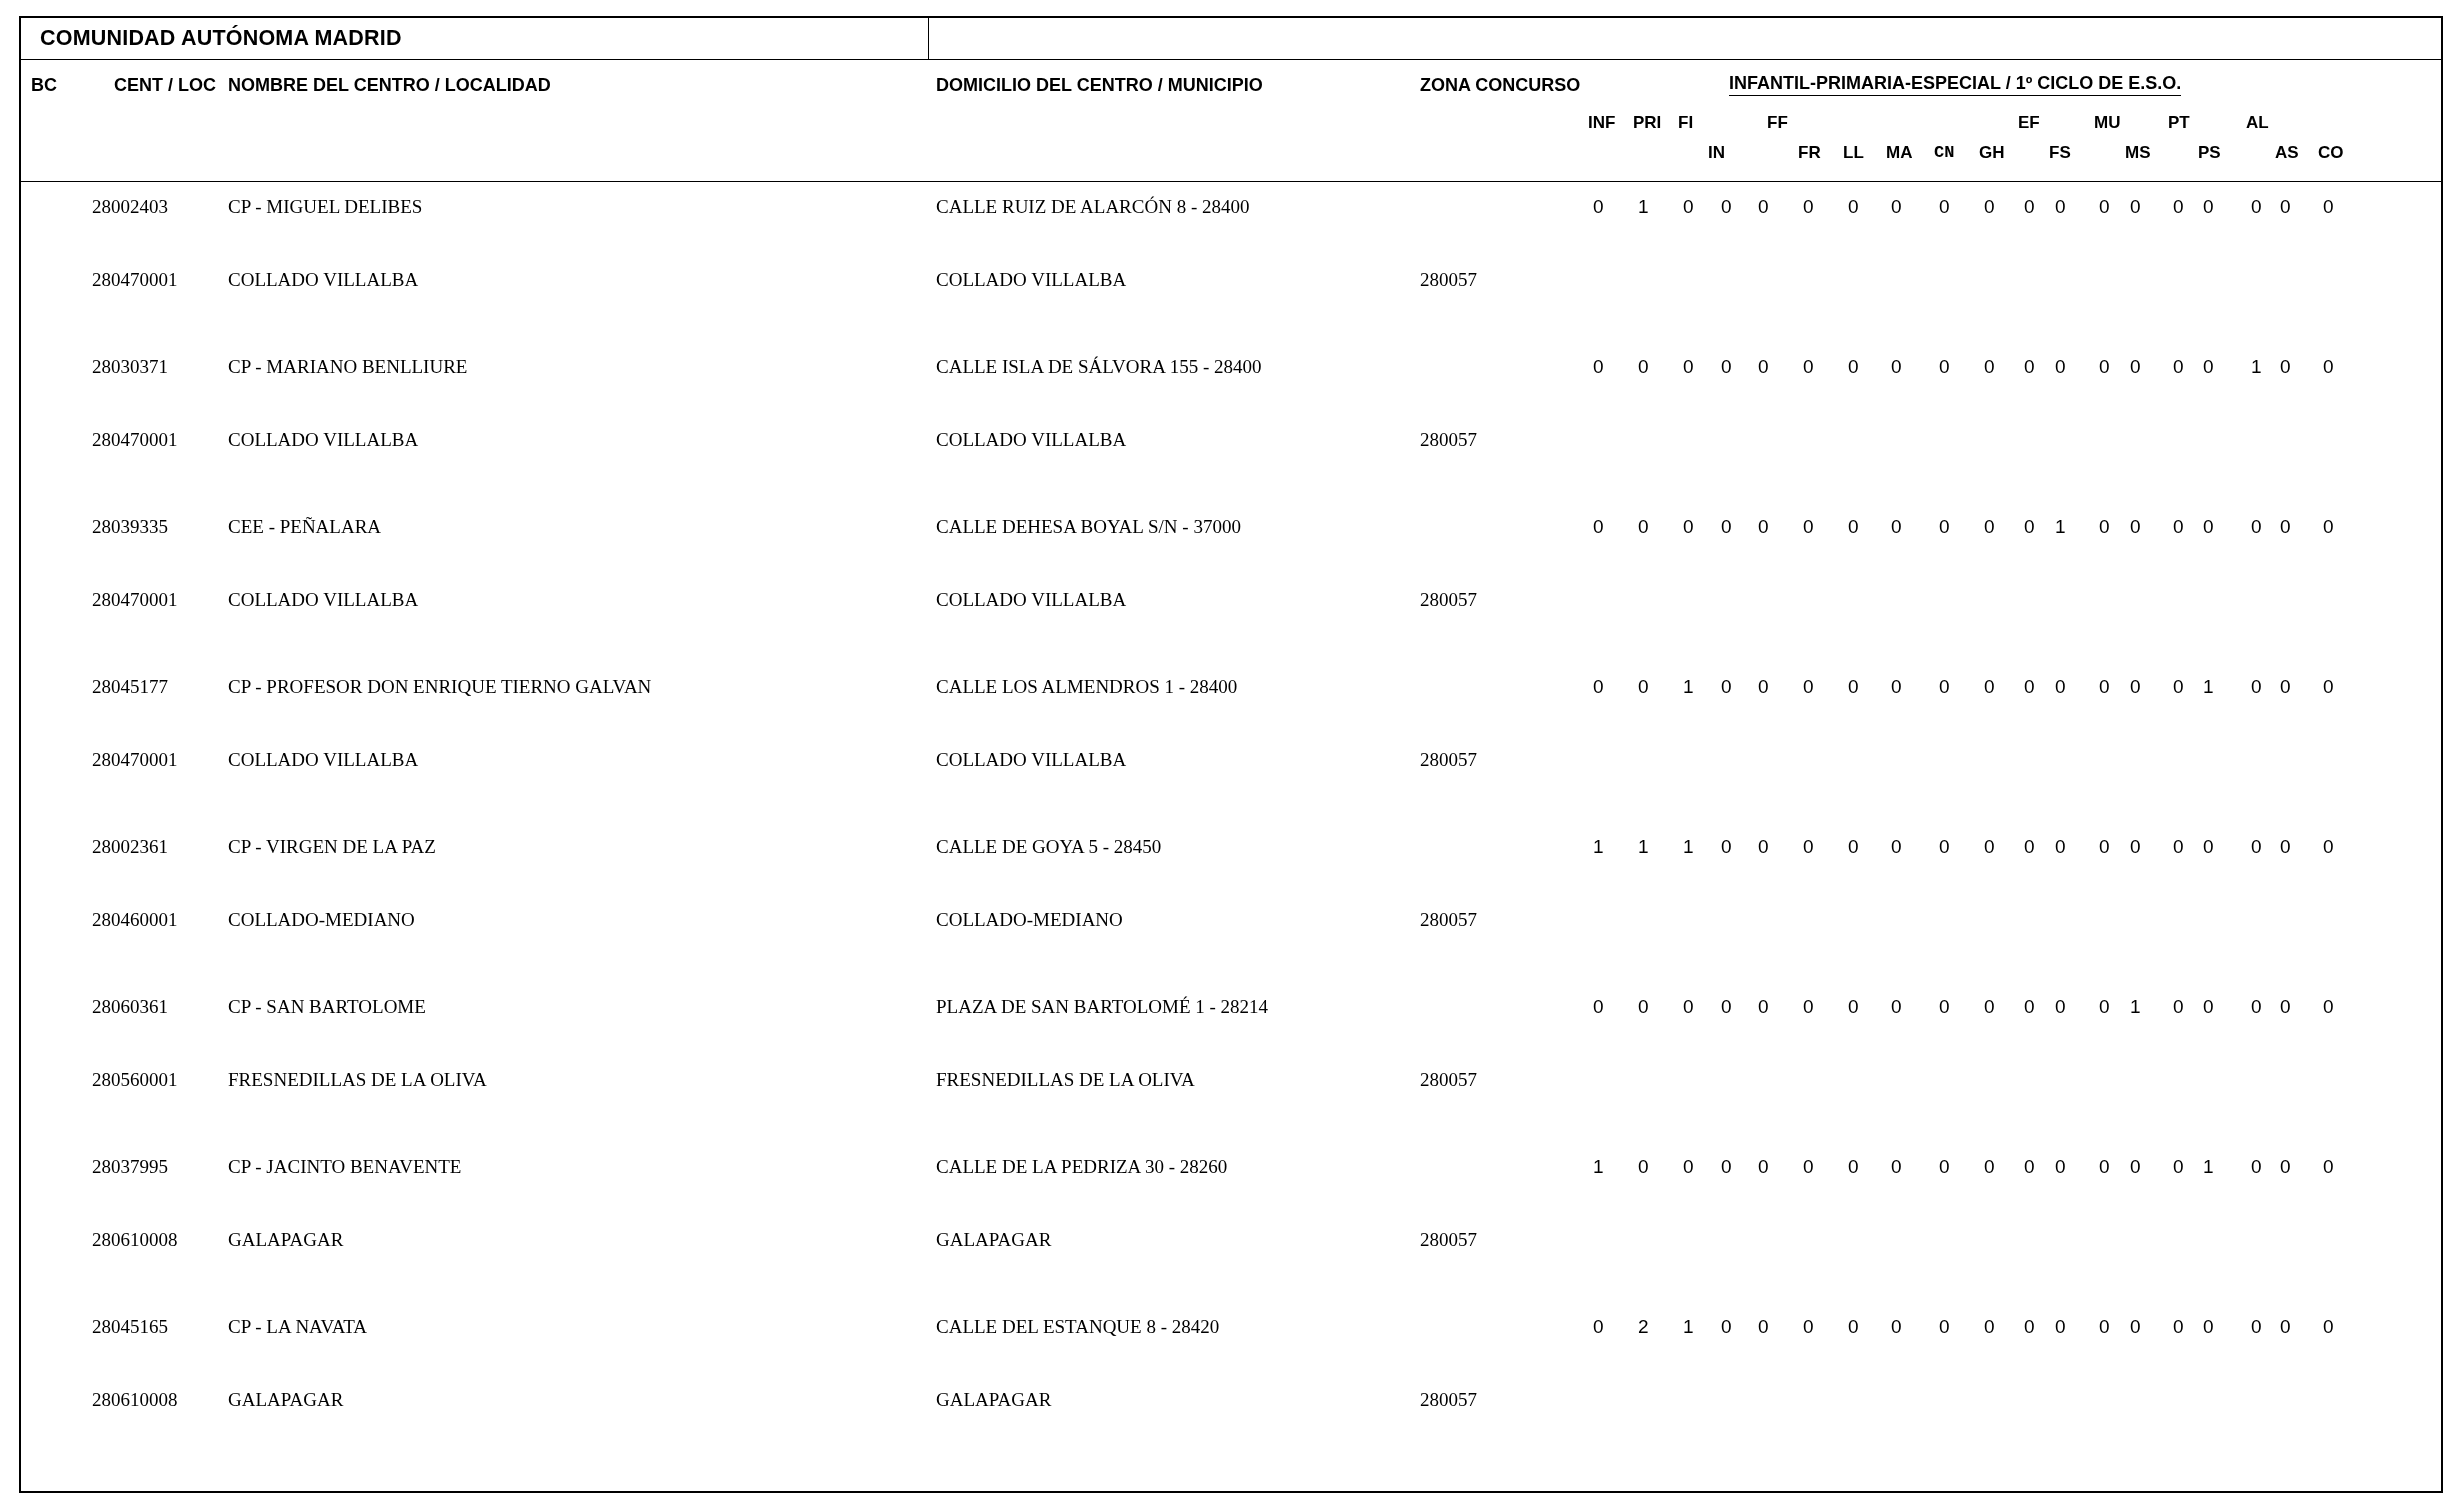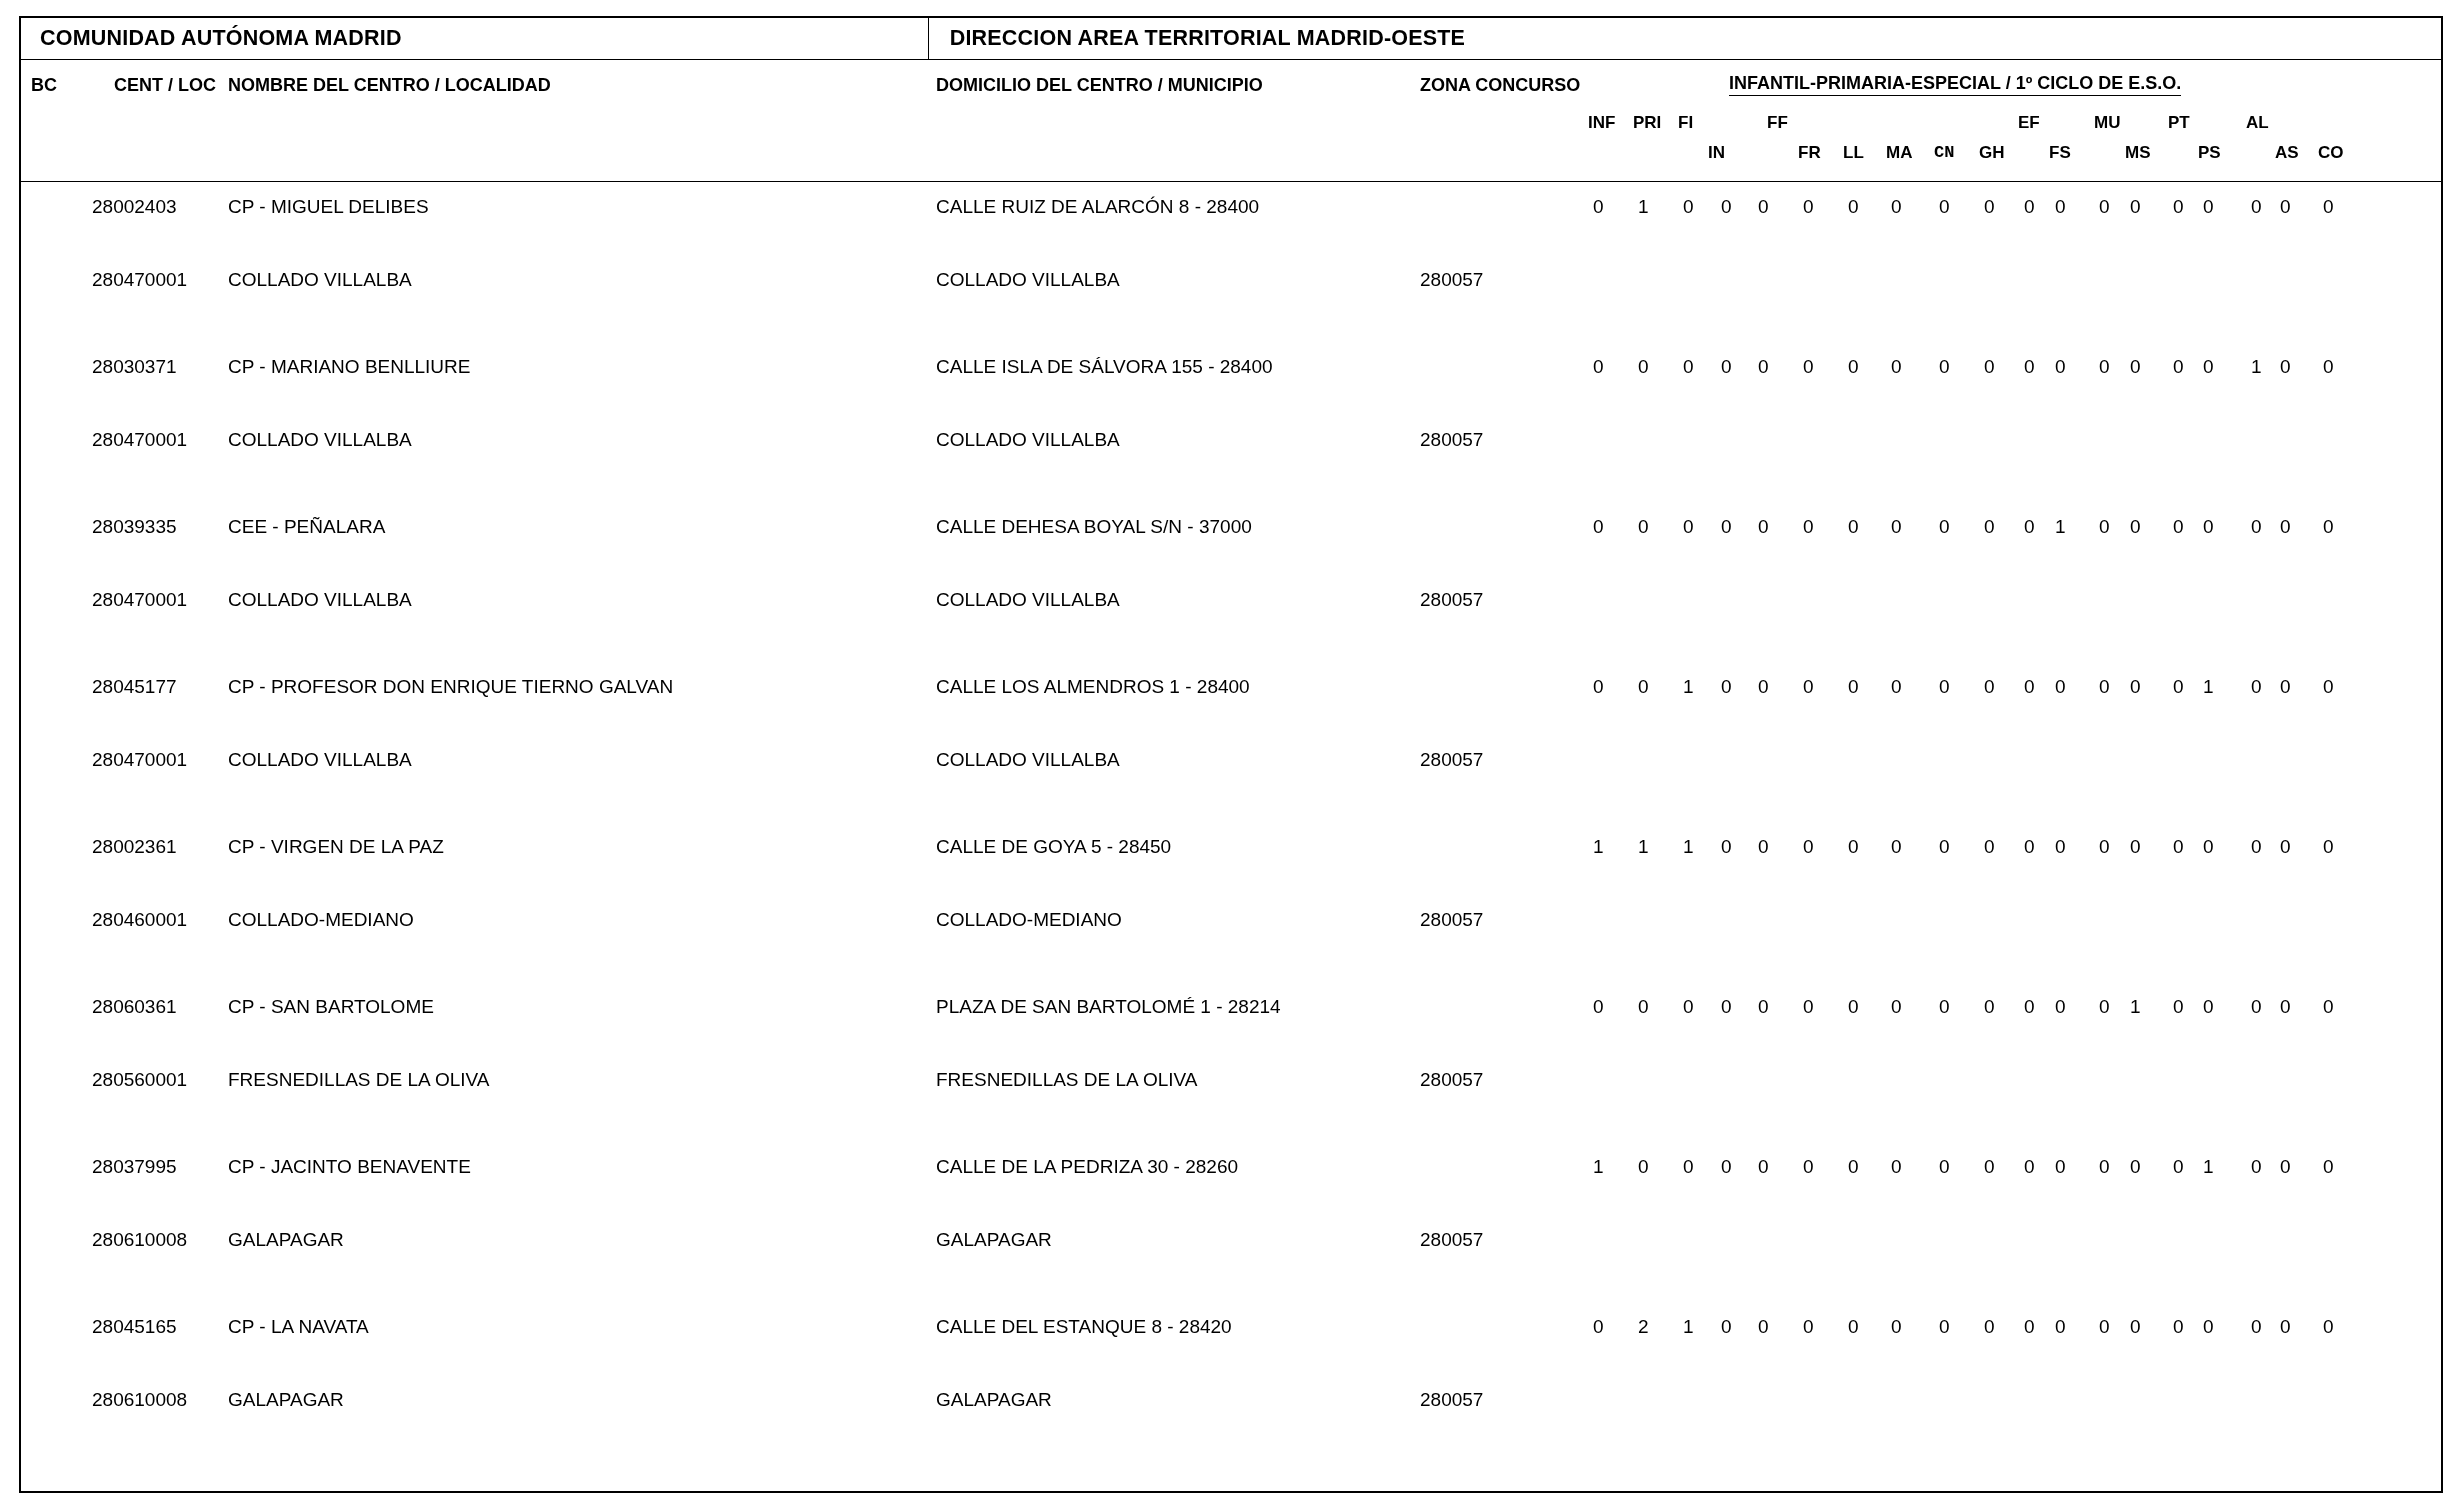--- a/index.html
+++ b/index.html
@@ -104,20 +104,21 @@
   }
   .line {
     position: relative;
     height: 40px;
   }
   .cell {
     position: absolute;
     font-size: 19px;
     white-space: nowrap;
     line-height: 40px;
+    font-family: Liberation Serif, serif;
   }
   .c-code    { left: 71px; }
   .c-code.r  { left: 71px; }
   .c-name    { left: 207px; }
   .c-dom     { left: 915px; }
   .c-zona    { left: 1399px; }
 
   .nums {
     position: absolute;
     top: 0;
@@ -133,21 +134,20 @@
   }
 </style>
 </head>
 <body>
 
 <div class="page">
   <div class="frame">
 
     <div class="header-band">
       <div class="header-ca">COMUNIDAD AUTÓNOMA MADRID</div>
-      <div class="header-dat">DIRECCION AREA TERRITORIAL MADRID-OESTE</div>
     </div>
 
     <div class="colhead">
       <div class="ch ch-bc">BC</div>
       <div class="ch ch-cent">CENT / LOC</div>
       <div class="ch ch-nombre">NOMBRE DEL CENTRO / LOCALIDAD</div>
       <div class="ch ch-dom">DOMICILIO DEL CENTRO / MUNICIPIO</div>
       <div class="ch ch-zona">ZONA CONCURSO</div>
       <div class="grp-title">INFANTIL-PRIMARIA-ESPECIAL / 1º CICLO DE E.S.O.</div>
       <div id="spec-head">

